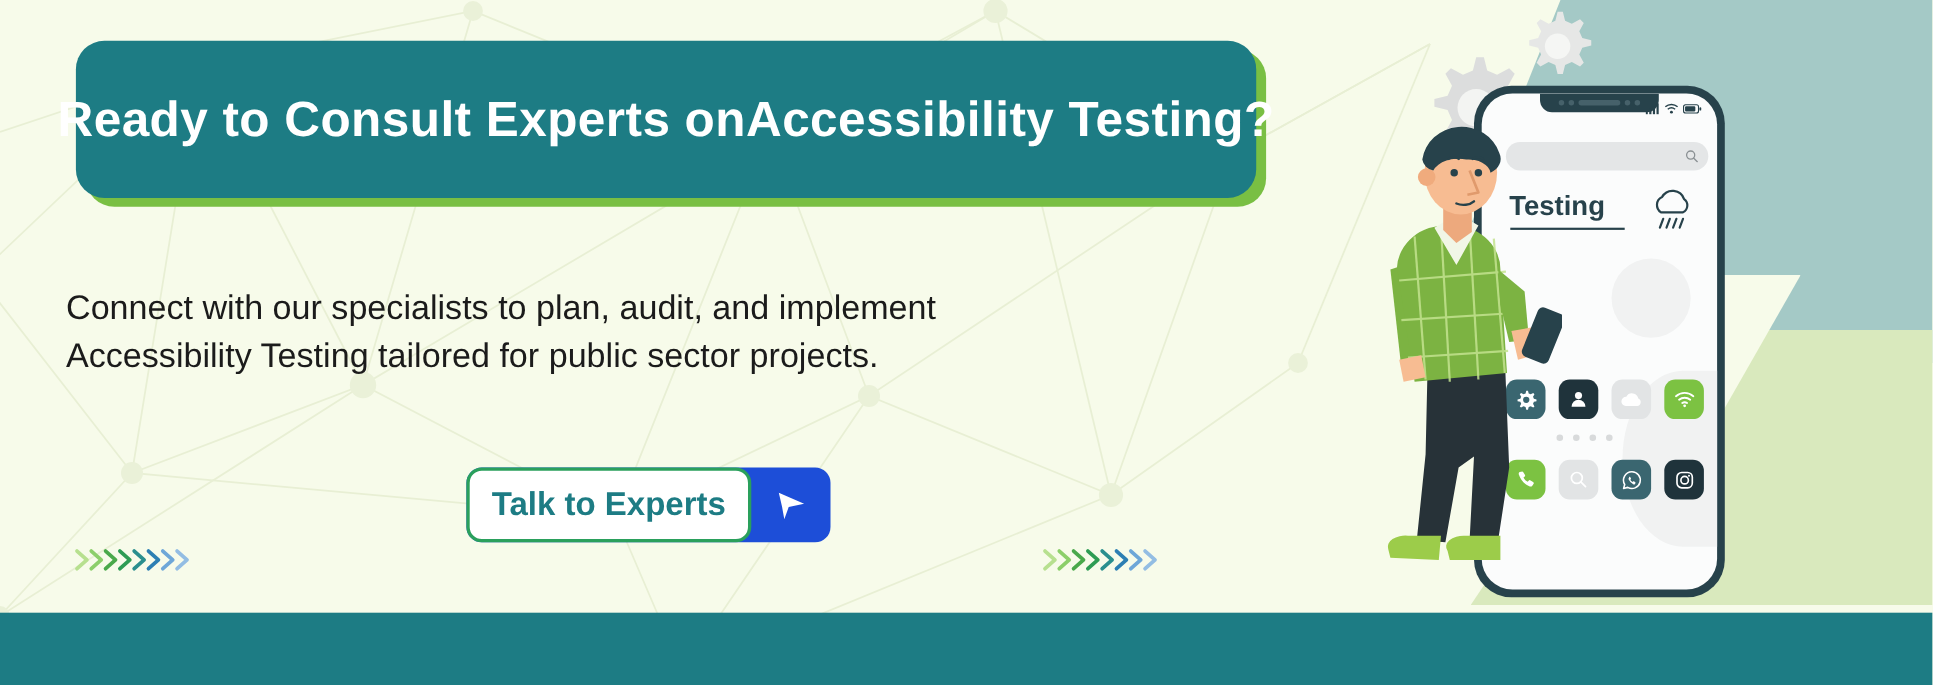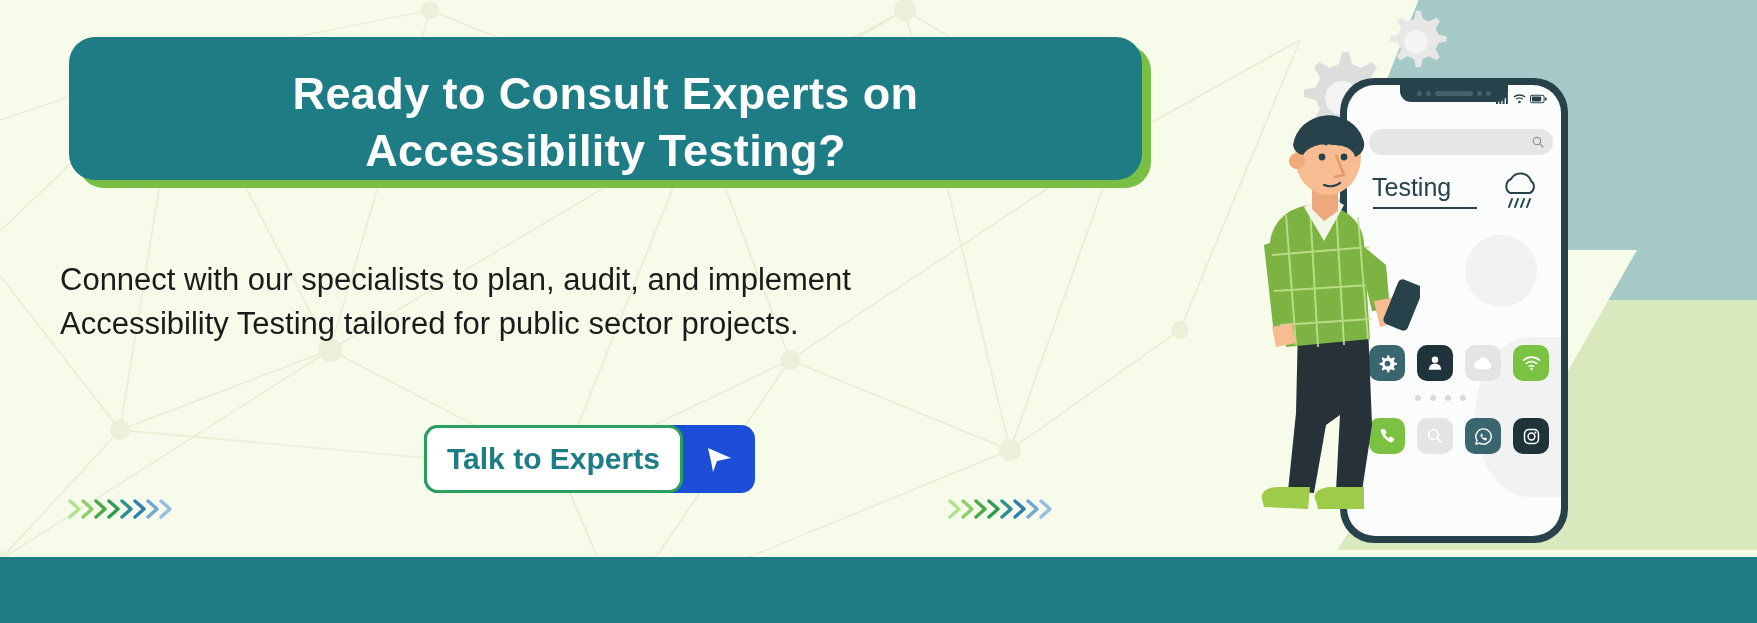--- a/index.html
+++ b/index.html
@@ -46,22 +46,22 @@
   
   .heading-shadow {
     position: absolute; left: 78px; top: 45px;
     width: 1073px; height: 143px;
     background: #79bf43; border-radius: 26px;
   }
   .heading-plaque {
     position: absolute; left: 69px; top: 37px;
     width: 1073px; height: 143px;
     background: #1d7c84; border-radius: 26px;
-    display: flex; flex-direction: column;
-    align-items: center; justify-content: flex-end;
+    display: flex; flex-direction: row;
+    align-items: center; justify-content: center;
   }
   .heading-line {
     color: #ffffff;
     font-size: 45px;
     font-weight: bold;
     letter-spacing: .4px;
     line-height: 1.28;
     white-space: nowrap;
   }
 
@@ -138,21 +138,21 @@
   }
   .searchbar {
     position: absolute; left: 22px; top: 44px;
     width: 184px; height: 26px;
     background: #e4e6e7; border-radius: 13px;
     display: flex; align-items: center; justify-content: flex-end;
     padding-right: 9px;
   }
   .screen-title {
     position: absolute; left: 25px; top: 88px;
-    color: #27424b; font-size: 25px; font-weight: normal;
+    color: #27424b; font-size: 25px; font-weight: bold;
   }
   .title-rule {
     position: absolute; left: 26px; top: 122px;
     width: 104px; height: 2px; background: #27424b;
   }
   .weather-ico { position: absolute; left: 150px; top: 86px; }
   .blob {
     position: absolute; border-radius: 50%;
     background: #f1f2f2;
   }

